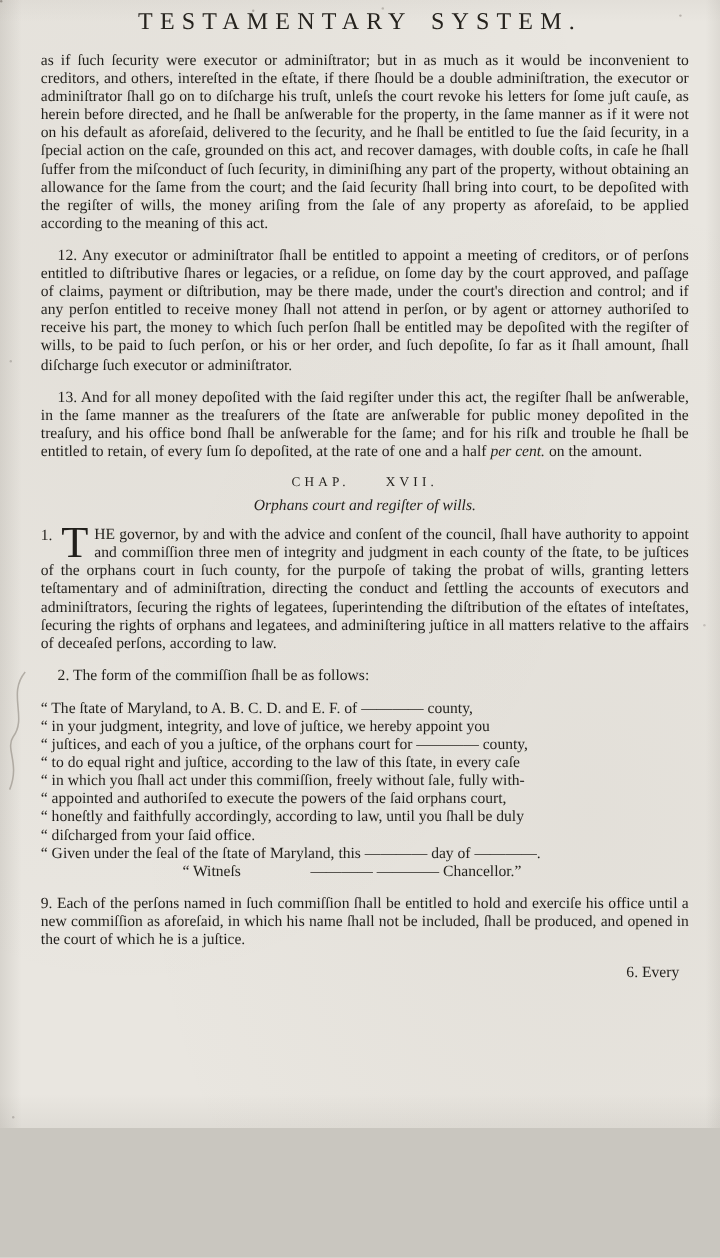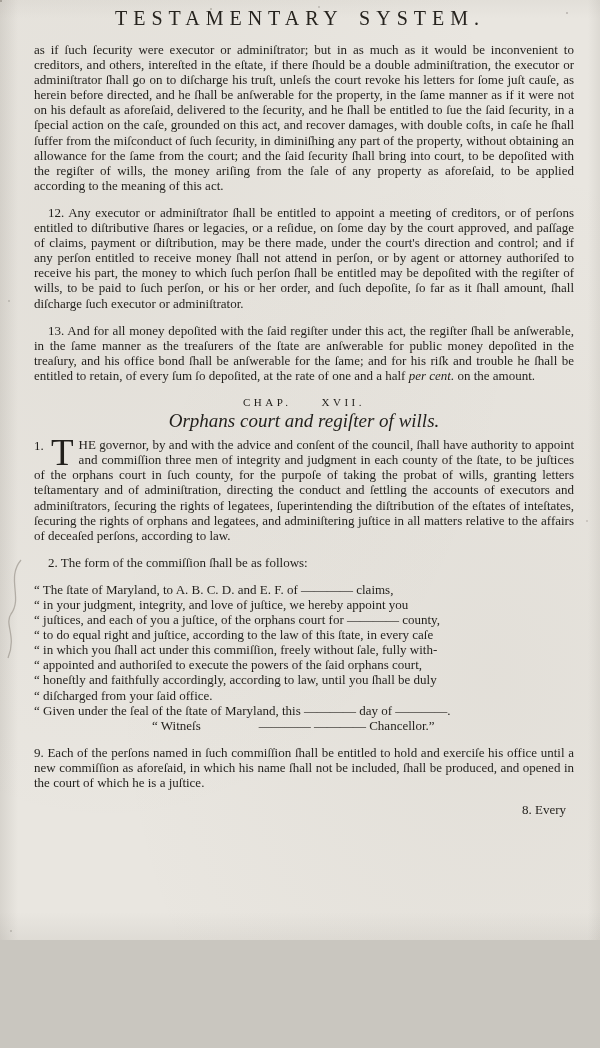--- a/index.html
+++ b/index.html
@@ -39,21 +39,21 @@
   }
   .body-col{padding:0 26px 0 34px;font-size:13px;line-height:15.1px;}
   p{margin:0 0 12px 0;font-family:Liberation Serif, serif;}
   .just{text-align:justify;}
   .ind{text-indent:14px;}
   .sec1{position:relative;}
   .secnum{position:absolute;left:0;top:1px;}
   .dropcap{float:left;font-size:37px;line-height:28px;margin:2px 5px 0 17px;}
   .chap{text-align:center;font-size:11px;letter-spacing:.32em;margin:2px 0 3px 0;}
   .chap-num{margin-left:30px;}
-  .chap-sub{text-align:center;font-style:italic;font-size:19px;margin:0 0 9px 0;}
+  .chap-sub{text-align:center;font-style:italic;font-size:13px;margin:0 0 9px 0;}
   .commission{margin:6px 0 12px 0;}
   .q-line{white-space:nowrap;}
   .witness{padding-left:118px;}
   .w-rest{margin-left:58px;}
   .catchword{text-align:right;padding-right:8px;margin-top:4px;}
 </style>
 </head>
 <body>
 
 <div class="page">
@@ -74,30 +74,30 @@
 
     <div class="chap"><span class="chap-label">CHAP.</span><span class="chap-num">XVII.</span></div>
 
     <div class="chap-sub">Orphans court and regiſter of wills.</div>
 
     <p class="just sec1"><span class="secnum">1.</span><span class="dropcap">T</span><span>HE governor, by and with the advice and conſent of the council, ſhall have authority to appoint and commiſſion three men of integrity and judgment in each county of the ſtate, to be juſtices of the orphans court in ſuch county, for the purpoſe of taking the probat of wills, granting letters teſtamentary and of adminiſtration, directing the conduct and ſettling the accounts of executors and adminiſtrators, ſecuring the rights of legatees, ſuperintending the diſtribution of the eſtates of inteſtates, ſecuring the rights of orphans and legatees, and adminiſtering juſtice in all matters relative to the affairs of deceaſed perſons, according to law.</span></p>
 
     <p class="ind">2. The form of the commiſſion ſhall be as follows:</p>
 
     <div class="commission">
-      <div class="q-line">“ The ſtate of Maryland, to A. B. C. D. and E. F. of ———— claims,</div>
+      <div class="q-line">“ The ſtate of Maryland, to A. B. C. D. and E. F. of ———— county,</div>
       <div class="q-line">“ in your judgment, integrity, and love of juſtice, we hereby appoint you</div>
       <div class="q-line">“ juſtices, and each of you a juſtice, of the orphans court for ———— county,</div>
       <div class="q-line">“ to do equal right and juſtice, according to the law of this ſtate, in every caſe</div>
       <div class="q-line">“ in which you ſhall act under this commiſſion, freely without ſale, fully with-</div>
       <div class="q-line">“ appointed and authoriſed to execute the powers of the ſaid orphans court,</div>
       <div class="q-line">“ honeſtly and faithfully accordingly, according to law, until you ſhall be duly</div>
       <div class="q-line">“ diſcharged from your ſaid office.</div>
       <div class="q-line">“ Given under the ſeal of the ſtate of Maryland, this ———— day of ————.</div>
       <div class="q-line witness"><span>“ Witneſs</span><span class="w-rest">———— ———— Chancellor.”</span></div>
     </div>
 
     <p class="just">9. Each of the perſons named in ſuch commiſſion ſhall be entitled to hold and exerciſe his office until a new commiſſion as aforeſaid, in which his name ſhall not be included, ſhall be produced, and opened in the court of which he is a juſtice.</p>
 
-    <div class="catchword">8. Every</div>
+    <div class="catchword">6. Every</div>
 
   </div>
 </div>
 
 </body></html>

